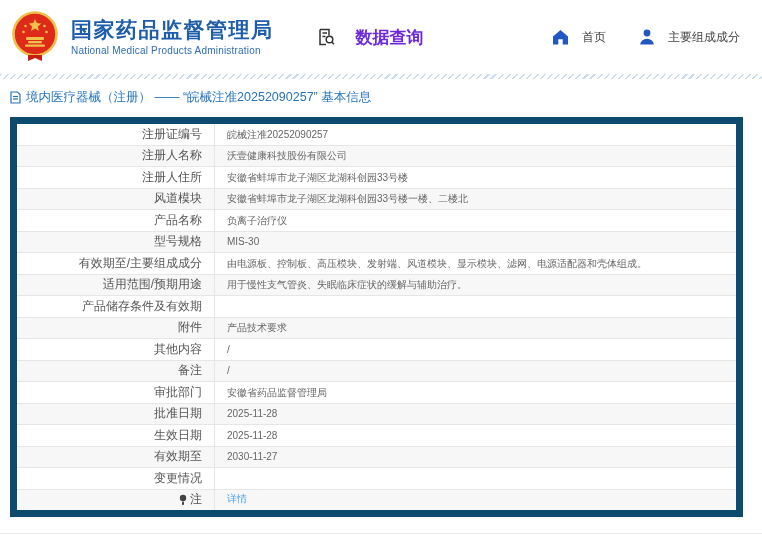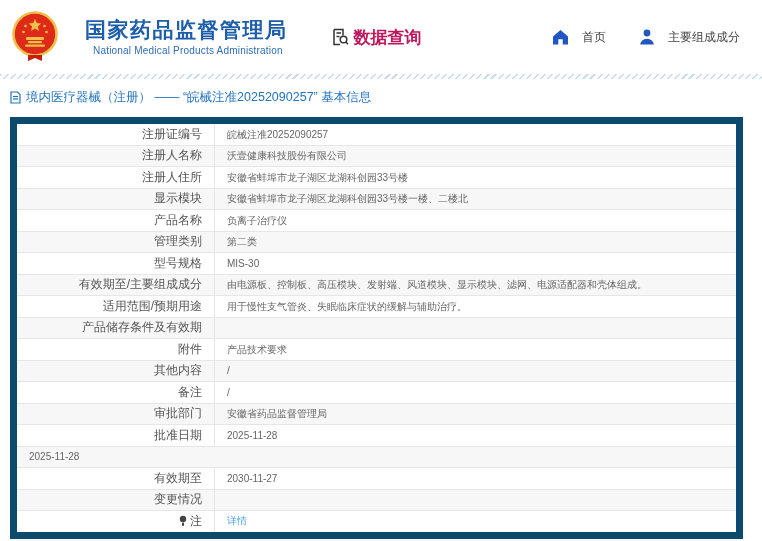--- a/index.html
+++ b/index.html
@@ -2,25 +2,25 @@
 <html><head>
 <meta charset="utf-8">
 <style>
   html,body { margin:0; padding:0; }
   body {
     width:762px; height:541px; background:#ffffff; position:relative; overflow:hidden;
     font-family:"Liberation Sans","DejaVu Sans",sans-serif;
   }
   
   .site-header { height:74px; display:flex; align-items:center; padding:0 16px 0 12px; box-sizing:border-box; background:#fff; }
-  .brand { display:flex; align-items:center; gap:27px; }
+  .brand { display:flex; align-items:center; gap:13px; }
   .brand-text { display:flex; flex-direction:column; }
   .brand-cn { color:#1d5da9; font-size:21px; font-weight:bold; letter-spacing:1.5px; line-height:1.15; }
-  .brand-en { color:#2e6db4; font-size:10px; margin-top:2px; letter-spacing:0.2px;margin-left:8px; }
-  .data-query { display:flex; gap:4px; margin-left:42px; font-size:17px; font-weight:bold; color:#be185d; cursor:pointer; }
+  .brand-en { color:#2e6db4; font-size:10px; margin-top:2px; letter-spacing:0.2px; }
+  .data-query { display:flex; gap:20px; margin-left:42px; font-size:17px; font-weight:bold; color:#6d28d9; cursor:pointer; }
   .header-right { margin-left:auto; display:flex; gap:32px; padding-right:6px; }
   .hnav { display:flex; flex-direction:row; align-items:center; gap:12px; font-size:12px; color:#444; cursor:pointer; }
   
   .hatch { height:5px; background:repeating-linear-gradient(135deg,#ccdcf0 0 1.5px,#ffffff 1.5px 5px); }
   
   .breadcrumb { margin:10px 0 0 10px; height:17px; display:flex; align-items:center; gap:5px; color:#2473bb; font-size:12.5px; }
   
   .info-table { margin:11px 10px 16px 10px; width:733px; box-sizing:border-box; border:7px solid #0c4a6e; box-shadow:0 1px 3px rgba(0,0,0,0.05); }
   .trow { display:flex; min-height:20.5px; background:#ffffff; }
   .trow:nth-child(even) { background:#f7f7f7; }
@@ -113,30 +113,26 @@
   </div>
   <div class="trow">
     <div class="tlabel">注册人名称</div>
     <div class="tvalue">沃壹健康科技股份有限公司</div>
   </div>
   <div class="trow">
     <div class="tlabel">注册人住所</div>
     <div class="tvalue">安徽省蚌埠市龙子湖区龙湖科创园33号楼</div>
   </div>
   <div class="trow">
-    <div class="tlabel">显示模块</div>
+    <div class="tlabel">风道模块</div>
     <div class="tvalue">安徽省蚌埠市龙子湖区龙湖科创园33号楼一楼、二楼北</div>
   </div>
   <div class="trow">
     <div class="tlabel">产品名称</div>
     <div class="tvalue">负离子治疗仪</div>
-  </div>
-  <div class="trow">
-    <div class="tlabel">管理类别</div>
-    <div class="tvalue">第二类</div>
   </div>
   <div class="trow">
     <div class="tlabel">型号规格</div>
     <div class="tvalue">MIS-30</div>
   </div>
   <div class="trow">
     <div class="tlabel">有效期至/主要组成成分</div>
     <div class="tvalue">由电源板、控制板、高压模块、发射端、风道模块、显示模块、滤网、电源适配器和壳体组成。</div>
   </div>
   <div class="trow">
@@ -161,20 +157,21 @@
   </div>
   <div class="trow">
     <div class="tlabel">审批部门</div>
     <div class="tvalue">安徽省药品监督管理局</div>
   </div>
   <div class="trow">
     <div class="tlabel">批准日期</div>
     <div class="tvalue">2025-11-28</div>
   </div>
   <div class="trow">
+    <div class="tlabel">生效日期</div>
     <div class="tvalue">2025-11-28</div>
   </div>
   <div class="trow">
     <div class="tlabel">有效期至</div>
     <div class="tvalue">2030-11-27</div>
   </div>
   <div class="trow">
     <div class="tlabel">变更情况</div>
     <div class="tvalue"></div>
   </div>

